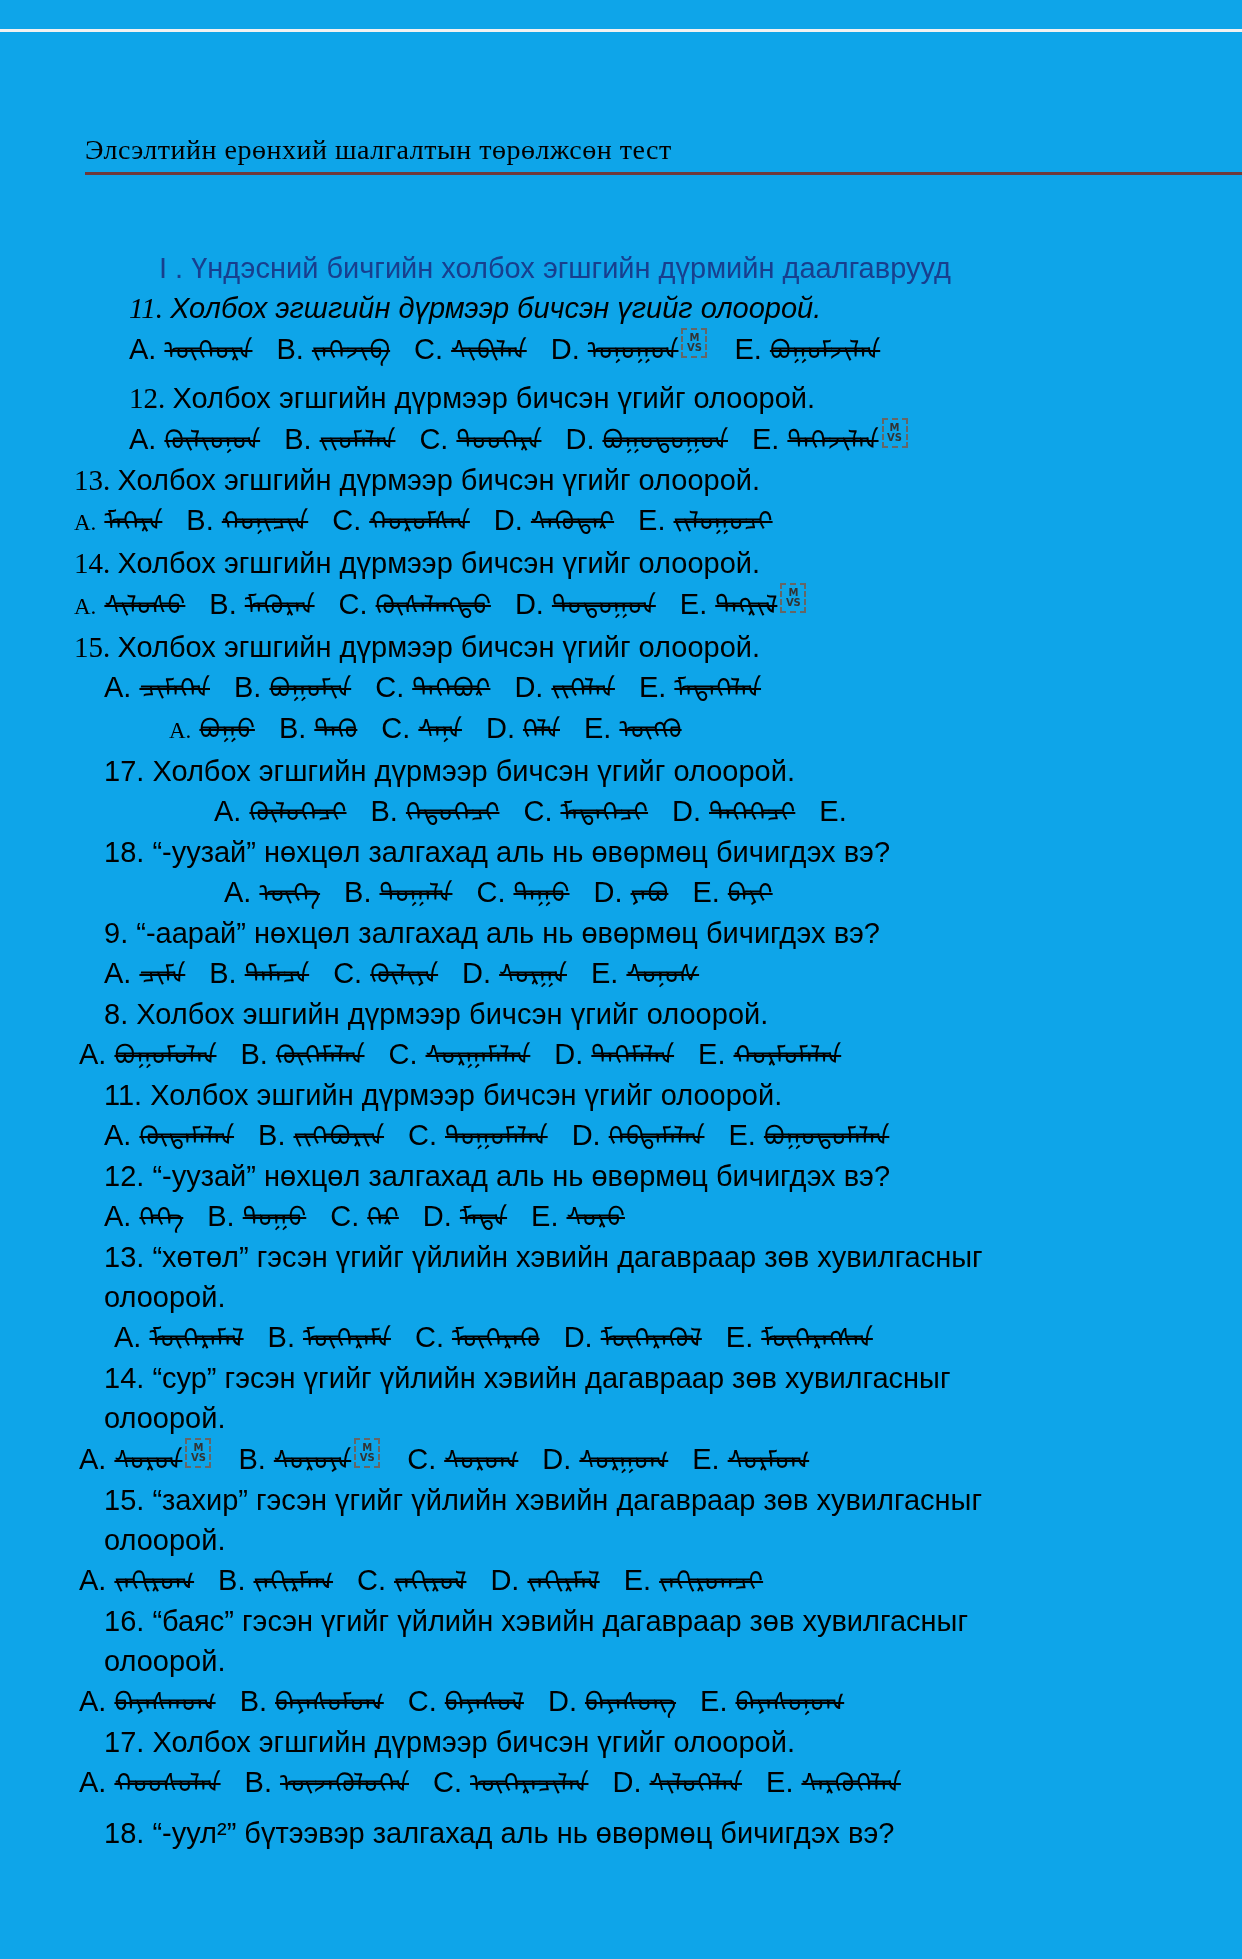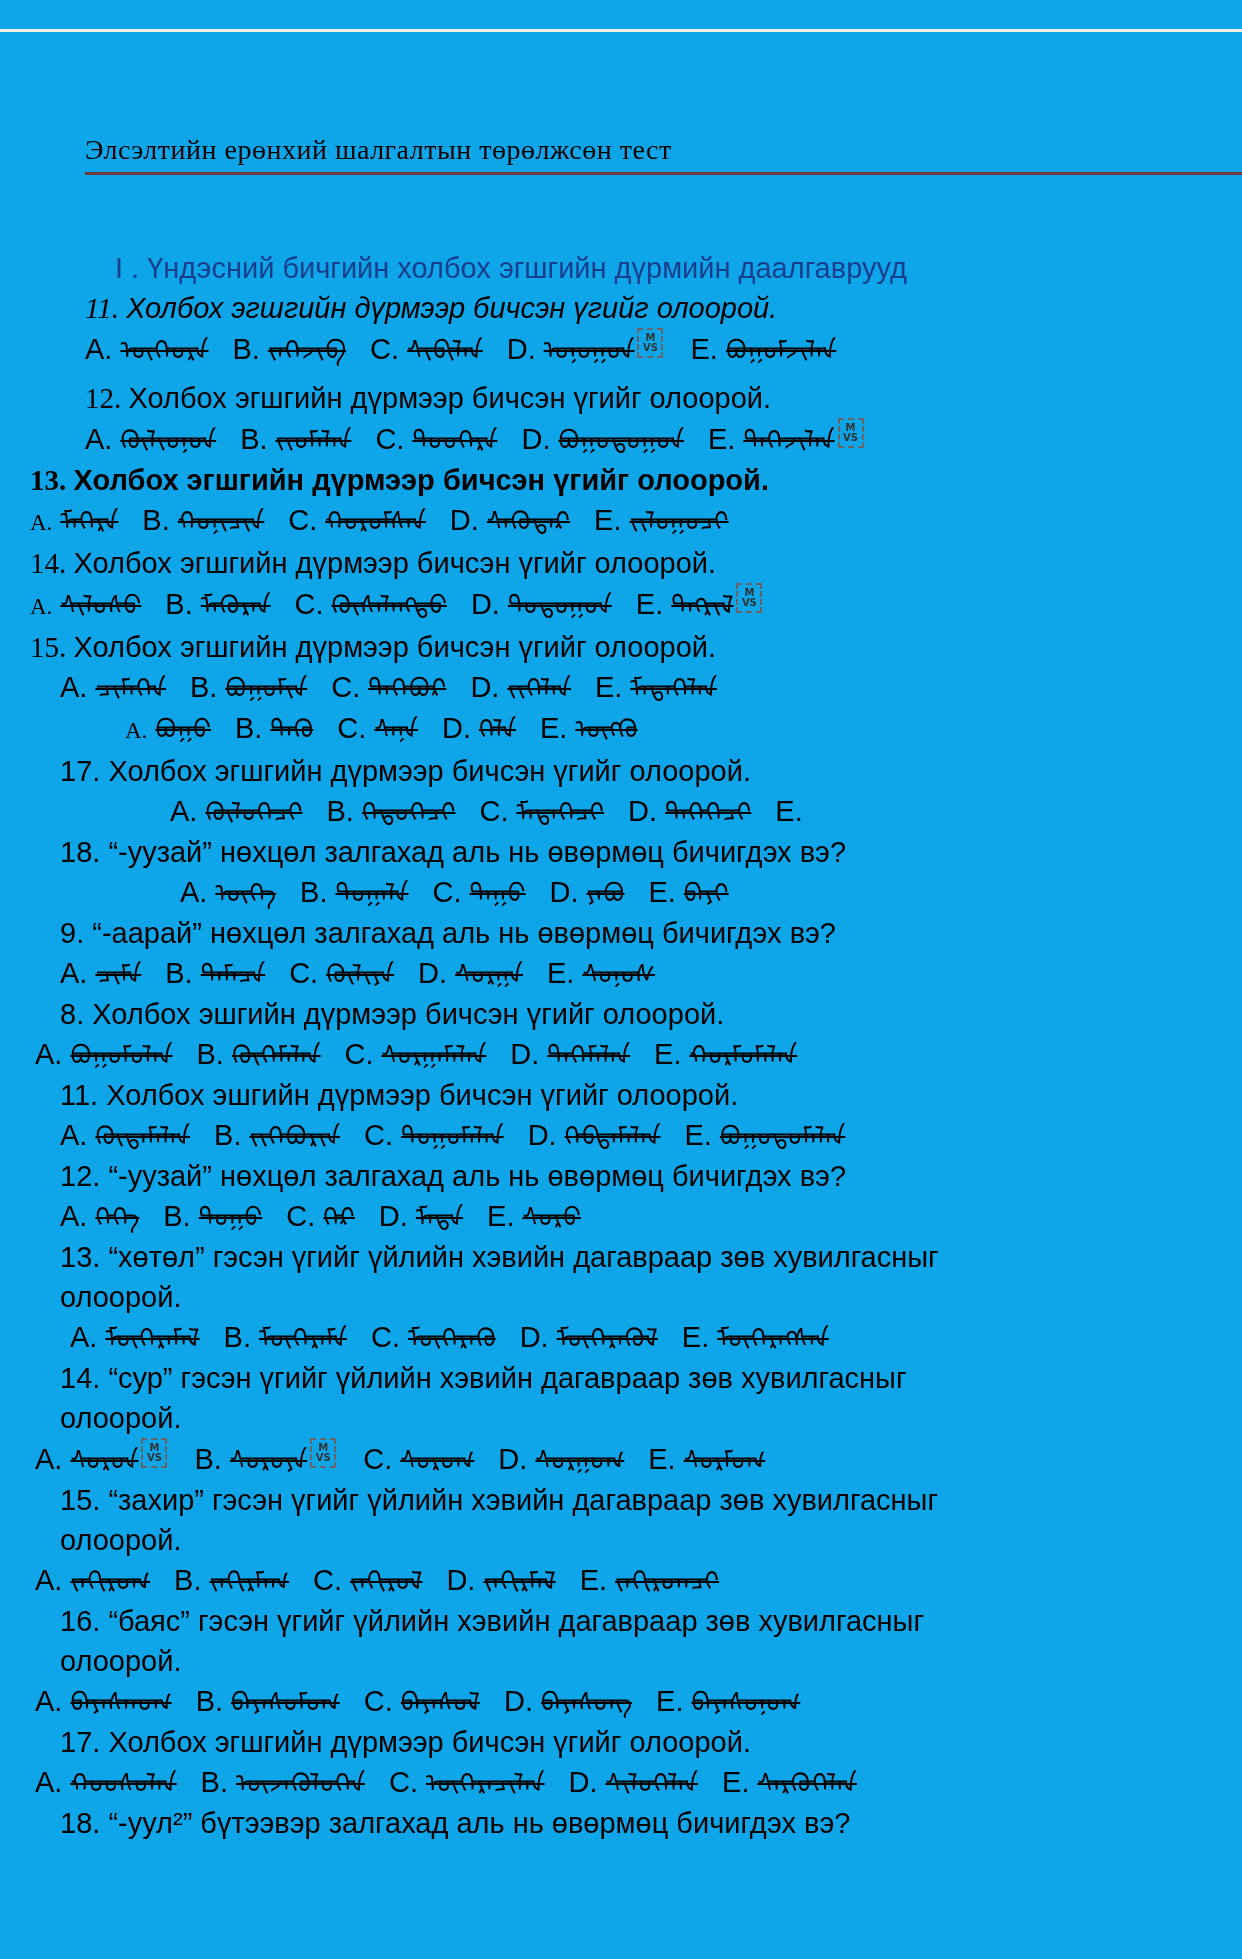--- a/index.html
+++ b/index.html
@@ -6,21 +6,21 @@
   .page{
     position:relative;width:1242px;height:1959px;background:#0ea5e9;
     font-family:"Liberation Sans",sans-serif;color:#000;overflow:hidden;
   }
   .topline{position:absolute;top:29px;left:0;width:100%;height:3px;background:#f1f1f1;}
   .doc-header{
     position:absolute;top:134px;left:85px;
     font-family:"Liberation Serif",serif;font-size:28px;letter-spacing:.5px;
   }
   .rule{position:absolute;top:172px;left:85px;right:0;border-top:3px solid #6f3a3a;}
-  .content{position:absolute;top:248px;left:0;width:1086px;}
+  .content{position:absolute;top:248px;left:0;width:1086px;padding-left:44px;}
   .content p{margin:0;line-height:40px;font-size:29px;white-space:nowrap;}
   .title{color:#183f8e;font-size:30px;}
   .serif{font-family:"Liberation Serif",serif;}
   .serif-small{font-family:"Liberation Serif",serif;font-size:23px;}
   .mong{
     text-decoration:line-through;font-size:26px;letter-spacing:1px;
     font-family:"DejaVu Sans",sans-serif;
   }
   .opt{margin-right:24px;}
   .opt .lbl{margin-right:8px;}
@@ -39,21 +39,21 @@
   <div class="topline"></div>
   <div class="doc-header">Элсэлтийн ерөнхий шалгалтын төрөлжсөн тест</div>
   <div class="rule"></div>
   <div class="content">
     <p class="title" style="padding-left:115px">I . Үндэсний бичгийн холбох эгшгийн дүрмийн даалгаврууд</p>
     <div>
         <p style="padding-left: 85px; font-style: italic;"><span class="serif">11. </span><span>Холбох эгшгийн дүрмээр бичсэн үгийг олоорой.</span></p>
         <p style="padding-left: 85px;"><span class="opt"><span class="lbl">A.</span><span class="mong">ᠥᠭᠡᠥᠷᠡ</span></span><span class="opt"><span class="lbl">B.</span><span class="mong">ᠵᠡᠭᠡᠵᠢᠪ</span></span><span class="opt"><span class="lbl">C.</span><span class="mong">ᠰᠢᠪᠢᠯᠠᠨ</span></span><span class="opt"><span class="lbl">D.</span><span class="mong">ᠣᠨᠣᠭᠣᠨ</span><span class="mvs"><i>M</i><i>VS</i></span></span><span class="opt"><span class="lbl">E.</span><span class="mong">ᠪᠣᠭᠣᠮᠵᠢᠯᠠᠨ</span></span></p>
         <p style="padding-left: 85px; margin-top: 8px;"><span class="serif">12. </span><span>Холбох эгшгийн дүрмээр бичсэн үгийг олоорой.</span></p>
         <p style="padding-left: 85px;"><span class="opt"><span class="lbl">A.</span><span class="mong">ᠬᠥᠯᠢᠤᠨᠣᠨ</span></span><span class="opt"><span class="lbl">B.</span><span class="mong">ᠵᠢᠥᠮᠠᠯᠠᠨ</span></span><span class="opt"><span class="lbl">C.</span><span class="mong">ᠲᠣᠥᠭᠡᠷᠡ</span></span><span class="opt"><span class="lbl">D.</span><span class="mong">ᠪᠣᠭᠣᠲᠣᠭᠣᠨ</span></span><span class="opt"><span class="lbl">E.</span><span class="mong">ᠲᠡᠭᠡᠵᠢᠯᠡᠨ</span><span class="mvs"><i>M</i><i>VS</i></span></span></p>
-        <p style="padding-left: 30px; font-weight: bold;"><span class="serif">13. </span><span>Холбох эгшгийн дүрмээр бичсэн үгийг олоорой.</span></p>
+        <p style="padding-left: 30px;"><span class="serif">13. </span><span>Холбох эгшгийн дүрмээр бичсэн үгийг олоорой.</span></p>
         <p style="padding-left: 30px;"><span class="opt"><span class="lbl serif-small">A.</span><span class="mong">ᠮᠡᠭᠡᠷᠡ</span></span><span class="opt"><span class="lbl">B.</span><span class="mong">ᠬᠣᠨᠢᠴᠢᠨ</span></span><span class="opt"><span class="lbl">C.</span><span class="mong">ᠬᠣᠷᠣᠮᠰᠠᠨ</span></span><span class="opt"><span class="lbl">D.</span><span class="mong">ᠰᠡᠭᠦᠳᠡᠷ</span></span><span class="opt"><span class="lbl">E.</span><span class="mong">ᠵᠢᠯᠣᠭᠣᠴᠢ</span></span></p>
         <p style="padding-left: 30px;"><span class="serif">14. </span><span>Холбох эгшгийн дүрмээр бичсэн үгийг олоорой.</span></p>
         <p style="padding-left: 30px;"><span class="opt"><span class="lbl serif-small">A.</span><span class="mong">ᠰᠢᠯᠦᠰᠦ</span></span><span class="opt"><span class="lbl">B.</span><span class="mong">ᠮᠡᠭᠦᠷᠡᠨ</span></span><span class="opt"><span class="lbl">C.</span><span class="mong">ᠬᠦᠰᠡᠯᠡᠩᠲᠦ</span></span><span class="opt"><span class="lbl">D.</span><span class="mong">ᠲᠣᠲᠣᠭᠣᠨ</span></span><span class="opt"><span class="lbl">E.</span><span class="mong">ᠲᠡᠭᠷᠢᠯ</span><span class="mvs"><i>M</i><i>VS</i></span></span></p>
         <p style="padding-left: 30px;"><span class="serif">15. </span><span>Холбох эгшгийн дүрмээр бичсэн үгийг олоорой.</span></p>
         <p style="padding-left: 60px;"><span class="opt"><span class="lbl">A.</span><span class="mong">ᠴᠢᠮᠡᠭᠡᠨ</span></span><span class="opt"><span class="lbl">B.</span><span class="mong">ᠪᠣᠭᠣᠮᠢᠨ</span></span><span class="opt"><span class="lbl">C.</span><span class="mong">ᠲᠡᠭᠡᠪᠦᠷ</span></span><span class="opt"><span class="lbl">D.</span><span class="mong">ᠵᠢᠭᠡᠯᠡᠨ</span></span><span class="opt"><span class="lbl">E.</span><span class="mong">ᠮᠡᠳᠡᠭᠡᠯᠡᠨ</span></span></p>
         <p style="padding-left: 125px;"><span class="opt"><span class="lbl serif-small">A.</span><span class="mong">ᠪᠣᠭᠣ</span></span><span class="opt"><span class="lbl">B.</span><span class="mong">ᠲᠡᠭᠦ</span></span><span class="opt"><span class="lbl">C.</span><span class="mong">ᠰᠠᠨᠠ</span></span><span class="opt"><span class="lbl">D.</span><span class="mong">ᠬᠡᠯᠡ</span></span><span class="opt"><span class="lbl">E.</span><span class="mong">ᠥᠭᠭᠦ</span></span></p>
         <p style="padding-left: 60px;"><span>17. </span><span>Холбох эгшгийн дүрмээр бичсэн үгийг олоорой.</span></p>
         <p style="padding-left: 170px;"><span class="opt"><span class="lbl">A.</span><span class="mong">ᠬᠥᠯᠥᠭᠡᠴᠢ</span></span><span class="opt"><span class="lbl">B.</span><span class="mong">ᠬᠡᠳᠦᠭᠡᠴᠢ</span></span><span class="opt"><span class="lbl">C.</span><span class="mong">ᠮᠡᠳᠡᠭᠡᠴᠢ</span></span><span class="opt"><span class="lbl">D.</span><span class="mong">ᠲᠡᠭᠡᠭᠡᠴᠢ</span></span><span class="opt"><span class="lbl">E.</span></span></p>
         <p style="padding-left: 60px;"><span>18. </span><span>“-уузай” нөхцөл залгахад аль нь өвөрмөц бичигдэх вэ?</span></p>
         <p style="padding-left: 180px;"><span class="opt"><span class="lbl">A.</span><span class="mong">ᠥᠭᠡ</span></span><span class="opt"><span class="lbl">B.</span><span class="mong">ᠲᠣᠭᠠᠯᠠ</span></span><span class="opt"><span class="lbl">C.</span><span class="mong">ᠳᠠᠭᠤ</span></span><span class="opt"><span class="lbl">D.</span><span class="mong">ᠶᠠᠪᠤ</span></span><span class="opt"><span class="lbl">E.</span><span class="mong">ᠪᠠᠶᠢ</span></span></p>
@@ -72,16 +72,16 @@
         <p style="padding-left: 60px;">олоорой.</p>
         <p style="padding-left: 35px;"><span class="opt"><span class="lbl">A.</span><span class="mong">ᠰᠤᠷᠤᠨ</span><span class="mvs"><i>M</i><i>VS</i></span></span><span class="opt"><span class="lbl">B.</span><span class="mong">ᠰᠤᠷᠤᠶᠠ</span><span class="mvs"><i>M</i><i>VS</i></span></span><span class="opt"><span class="lbl">C.</span><span class="mong">ᠰᠤᠷᠤᠭ</span></span><span class="opt"><span class="lbl">D.</span><span class="mong">ᠰᠤᠷᠭᠤᠭ</span></span><span class="opt"><span class="lbl">E.</span><span class="mong">ᠰᠤᠷᠮᠤᠭ</span></span></p>
         <p style="padding-left: 60px;"><span>15. </span><span>“захир” гэсэн үгийг үйлийн хэвийн дагавраар зөв хувилгасныг</span></p>
         <p style="padding-left: 60px;">олоорой.</p>
         <p style="padding-left: 35px;"><span class="opt"><span class="lbl">A.</span><span class="mong">ᠵᠠᠬᠢᠷᠤᠭ</span></span><span class="opt"><span class="lbl">B.</span><span class="mong">ᠵᠠᠬᠢᠷᠮᠠᠭ</span></span><span class="opt"><span class="lbl">C.</span><span class="mong">ᠵᠠᠬᠢᠷᠤᠯ</span></span><span class="opt"><span class="lbl">D.</span><span class="mong">ᠵᠠᠬᠢᠷᠮᠠᠯ</span></span><span class="opt"><span class="lbl">E.</span><span class="mong">ᠵᠠᠬᠢᠷᠤᠭᠴᠢ</span></span></p>
         <p style="padding-left: 60px;"><span>16. </span><span>“баяс” гэсэн үгийг үйлийн хэвийн дагавраар зөв хувилгасныг</span></p>
         <p style="padding-left: 60px;">олоорой.</p>
         <p style="padding-left: 35px;"><span class="opt"><span class="lbl">A.</span><span class="mong">ᠪᠠᠶᠠᠰᠬᠤᠭ</span></span><span class="opt"><span class="lbl">B.</span><span class="mong">ᠪᠠᠶᠠᠰᠤᠮᠤᠭ</span></span><span class="opt"><span class="lbl">C.</span><span class="mong">ᠪᠠᠶᠠᠰᠤᠯ</span></span><span class="opt"><span class="lbl">D.</span><span class="mong">ᠪᠠᠶᠠᠰᠤᠩ</span></span><span class="opt"><span class="lbl">E.</span><span class="mong">ᠪᠠᠶᠠᠰᠤᠨᠤᠭ</span></span></p>
         <p style="padding-left: 60px;"><span>17. </span><span>Холбох эгшгийн дүрмээр бичсэн үгийг олоорой.</span></p>
         <p style="padding-left: 35px;"><span class="opt"><span class="lbl">A.</span><span class="mong">ᠬᠣᠣᠰᠣᠯᠠᠨ</span></span><span class="opt"><span class="lbl">B.</span><span class="mong">ᠦᠵᠡᠭᠦᠯᠦᠭᠡᠨ</span></span><span class="opt"><span class="lbl">C.</span><span class="mong">ᠥᠭᠡᠷᠡᠴᠢᠯᠡᠨ</span></span><span class="opt"><span class="lbl">D.</span><span class="mong">ᠰᠢᠯᠦᠭᠡᠯᠡᠨ</span></span><span class="opt"><span class="lbl">E.</span><span class="mong">ᠰᠡᠷᠭᠦᠭᠡᠯᠡᠨ</span></span></p>
-        <p style="padding-left: 60px;"><span>18. </span><span>“-уул²” бүтээвэр залгахад аль нь өвөрмөц бичигдэх вэ?</span></p>
+        <p style="padding-left: 60px; margin-top: 10px;"><span>18. </span><span>“-уул²” бүтээвэр залгахад аль нь өвөрмөц бичигдэх вэ?</span></p>
       </div>
   </div>
 </div>
 
 </body></html>

